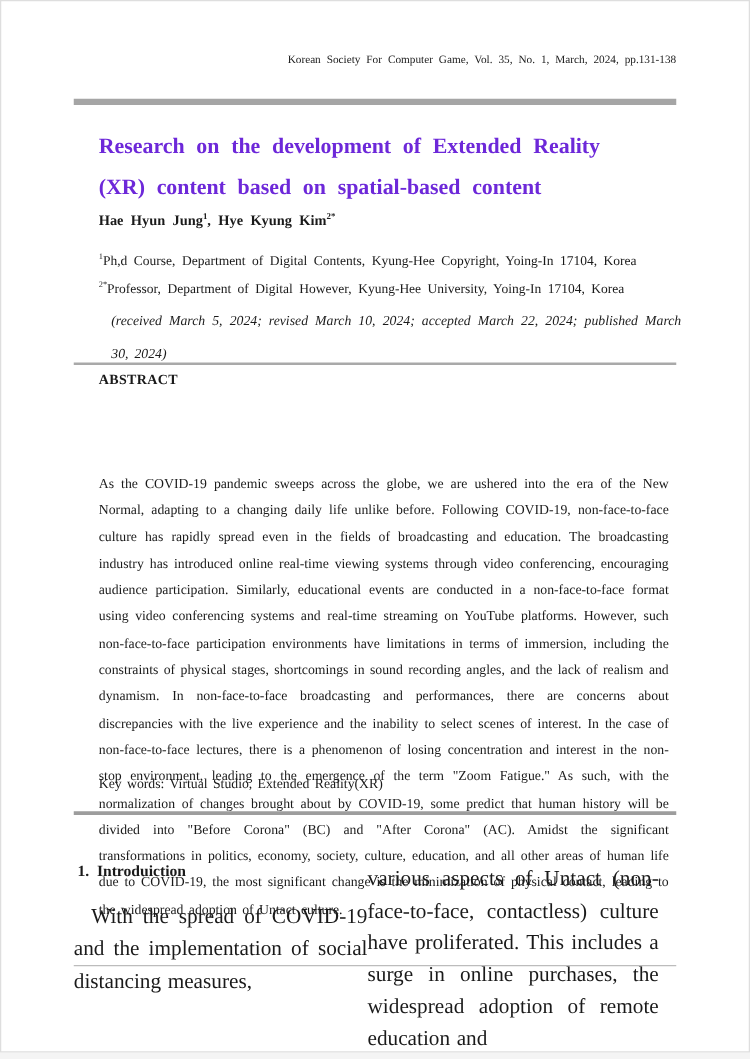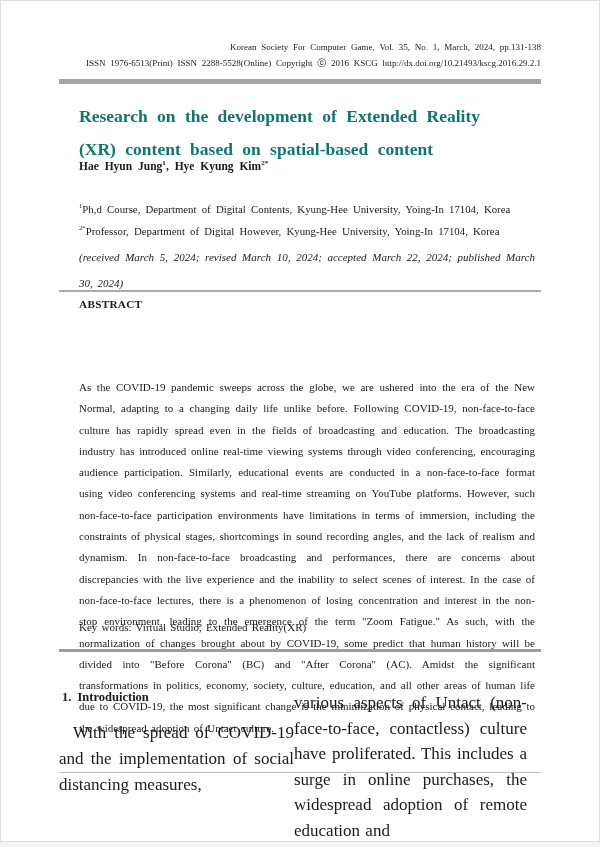--- a/index.html
+++ b/index.html
@@ -17,33 +17,33 @@
     font-size: 9px; line-height: 15.5px; text-align: right;
     word-spacing: 2.5px; color: #222;
   }
   .header-bar {
     position: absolute; top: 78px; left: 58px; width: 482px; height: 5px;
     background: #a5a5a5;
   }
   .paper-title {
     position: absolute; top: 99px; left: 78px; width: 410px;
     font-size: 17.5px; font-weight: bold; line-height: 33px;
-    word-spacing: 5px; color: #0f766e; font-family: Liberation Serif, serif;
+    word-spacing: 5px; color: #6d28d9; font-family: Liberation Serif, serif;
   }
   .authors {
-    position: absolute; top: 159px; left: 78px; width: 456px;
+    position: absolute; top: 170px; left: 78px; width: 456px;
     font-size: 11.5px; font-weight: bold; word-spacing: 3px;
   }
   sup { font-size: 0.62em; line-height: 0; }
   .affiliations {
     position: absolute; top: 197px; left: 78px; width: 462px;
     font-size: 10.8px; line-height: 22px; word-spacing: 2.5px;
   }
   .dates {
-    position: absolute; top: 243px; left: 78px; width: 456px;
+    position: absolute; top: 243px; left: 88px; width: 456px;
     font-size: 11px; font-style: italic; line-height: 26px;
     text-align: justify; word-spacing: 2px;
   }
   .rule { position: absolute; left: 58px; width: 482px; background: #a9a9a9; }
   .rule-1 { top: 289px; height: 2px; }
   .rule-2 { top: 648px; height: 2.5px; background: #9d9d9d; }
   .rule-foot { top: 771px; height: 1px; background: #bcbcbc; }
   .abstract-heading {
     position: absolute; top: 297px; left: 78px;
     font-size: 11.2px; font-weight: bold; letter-spacing: 0.3px;
@@ -80,36 +80,35 @@
     font-size: 10.5px; word-spacing: 2px;
   }
 </style>
 </head>
 <body>
 
 <div class="page">
 
   <div class="journal-header">
     <div>Korean Society For Computer Game, Vol. 35, No. 1, March, 2024, pp.131-138</div>
-    <div>ISSN  1976-6513(Print)  ISSN  2288-5528(Online)  Copyright  ⓒ  2016  KSCG  http://dx.doi.org/10.21493/kscg.2016.29.2.1</div>
   </div>
 
   <div class="header-bar"></div>
 
   <h1 class="paper-title">
     <span>Research on the development of Extended Reality (XR)</span>
     <span>content based on spatial-based content</span>
   </h1>
 
   <div class="authors">
     <span>Hae Hyun Jung</span><sup>1</sup><span>, </span><span>Hye Kyung Kim</span><sup>2*</sup>
   </div>
 
   <div class="affiliations">
-    <div><sup>1</sup><span>Ph,d Course, Department of Digital Contents, Kyung-Hee University, Yoing-In 17104, Korea</span></div>
+    <div><sup>1</sup><span>Ph,d Course, Department of Digital Contents, Kyung-Hee Copyright, Yoing-In 17104, Korea</span></div>
     <div><sup>2*</sup><span>Professor, Department of Digital However, Kyung-Hee University, Yoing-In 17104, Korea</span></div>
   </div>
 
   <div class="dates">(received March 5, 2024; revised March 10, 2024; accepted March 22, 2024; published March 30, 2024)</div>
 
   <div class="rule rule-1"></div>
 
   <div class="abstract-heading">ABSTRACT</div>
 
   <div class="abstract-body">As the COVID-19 pandemic sweeps across the globe, we are ushered into the era of the New Normal, adapting to a changing daily life unlike before. Following COVID-19, non-face-to-face culture has rapidly spread even in the fields of broadcasting and education. The broadcasting industry has introduced online real-time viewing systems through video conferencing, encouraging audience participation. Similarly, educational events are conducted in a non-face-to-face format using video conferencing systems and real-time streaming on YouTube platforms. However, such non-face-to-face participation environments have limitations in terms of immersion, including the constraints of physical stages, shortcomings in sound recording angles, and the lack of realism and dynamism. In non-face-to-face broadcasting and performances, there are concerns about discrepancies with the live experience and the inability to select scenes of interest. In the case of non-face-to-face lectures, there is a phenomenon of losing concentration and interest in the non-stop environment, leading to the emergence of the term "Zoom Fatigue." As such, with the normalization of changes brought about by COVID-19, some predict that human history will be divided into "Before Corona" (BC) and "After Corona" (AC). Amidst the significant transformations in politics, economy, society, culture, education, and all other areas of human life due to COVID-19, the most significant change is the minimization of physical contact, leading to the widespread adoption of Untact culture.</div>

